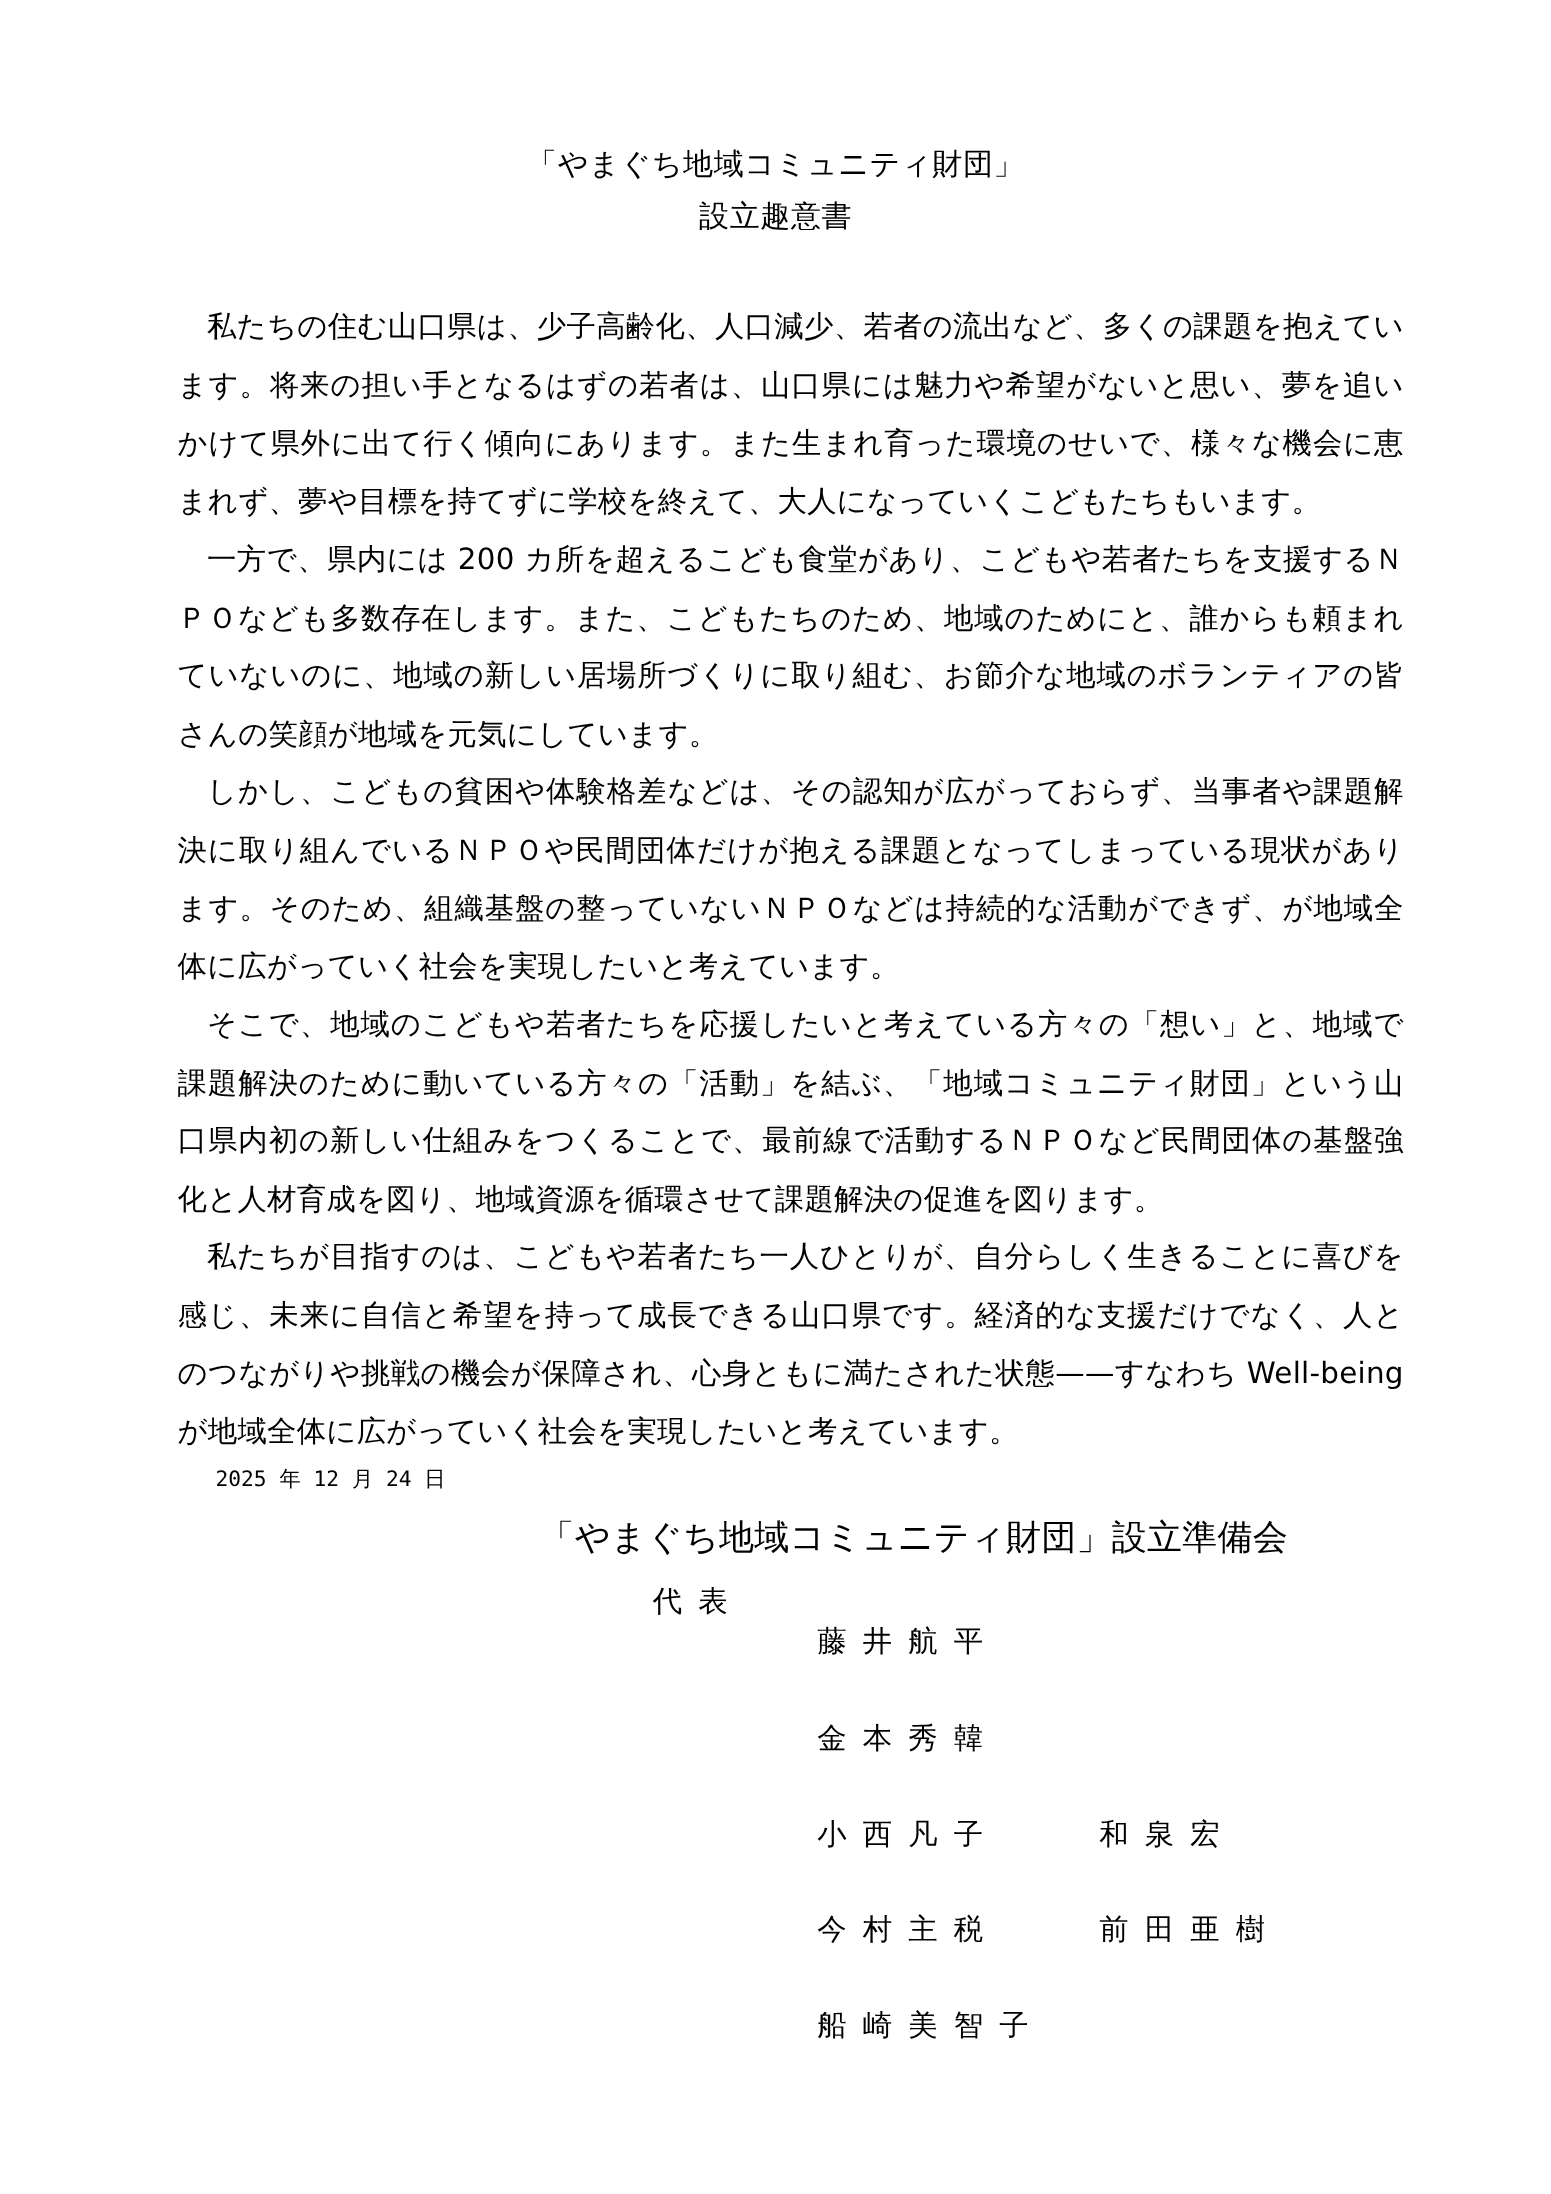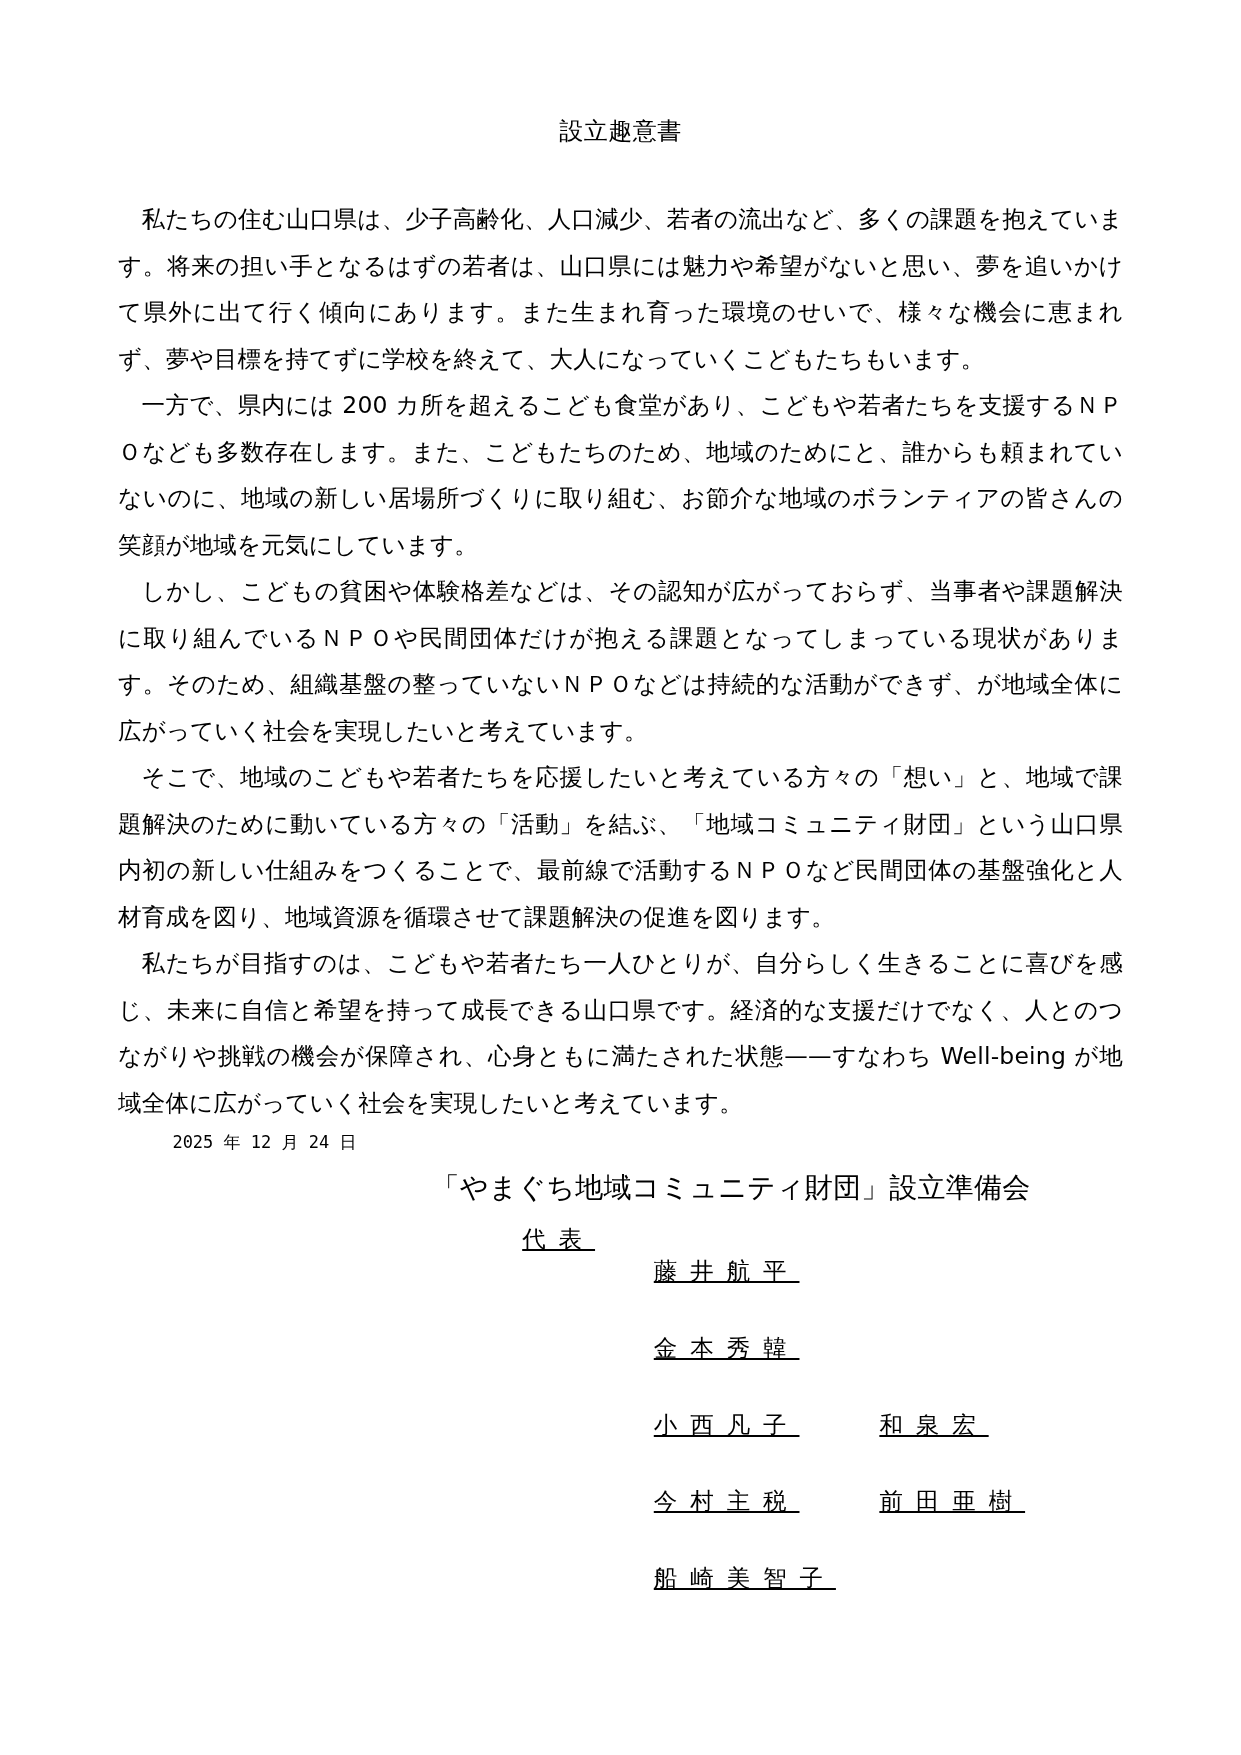--- a/index.html
+++ b/index.html
@@ -26,20 +26,21 @@
     font-size: 24px;
     line-height: 1.75;
     letter-spacing: 0.5px;
     font-weight: 500;
   }
   .doc-title .line2 {
     display: block;
   }
   .body-block {
     margin-top: 44px;
+    margin-left: 24px;
   }
   p.para {
     margin: 0;
     font-size: 23.5px;
     line-height: 1.98;
     text-align: justify;
     text-justify: inter-ideograph;
     text-indent: 1em;
     letter-spacing: 0.2px;
   }
@@ -59,21 +60,20 @@
   }
   .sig-block {
     margin-top: 2px;
   }
   .sig-row {
     display: flex;
     font-size: 23.5px;
     line-height: 1.9;
     padding-left: 17.2em;
     letter-spacing: 0.2px;
-    text-decoration: underline;
   }
   .sig-role {
     width: 5.6em;
     letter-spacing: 0.55em;
   }
   .sig-name {
     width: 9.6em;
     letter-spacing: 0.55em;
     margin-top: 32px;
   }
@@ -86,20 +86,21 @@
     font-size: 17px;
     letter-spacing: 0;
   }
 </style>
 </head>
 <body>
 
 <div class="page">
 
   <div class="doc-title">
+    <span class="line1">「やまぐち地域コミュニティ財団」</span>
     <span class="line2">設立趣意書</span>
   </div>
 
   <div class="body-block">
     <p class="para">私たちの住む山口県は、少子高齢化、人口減少、若者の流出など、多くの課題を抱えています。将来の担い手となるはずの若者は、山口県には魅力や希望がないと思い、夢を追いかけて県外に出て行く傾向にあります。また生まれ育った環境のせいで、様々な機会に恵まれず、夢や目標を持てずに学校を終えて、大人になっていくこどもたちもいます。</p>
     <p class="para">一方で、県内には 200 カ所を超えるこども食堂があり、こどもや若者たちを支援するＮＰＯなども多数存在します。また、こどもたちのため、地域のためにと、誰からも頼まれていないのに、地域の新しい居場所づくりに取り組む、お節介な地域のボランティアの皆さんの笑顔が地域を元気にしています。</p>
     <p class="para">しかし、こどもの貧困や体験格差などは、その認知が広がっておらず、当事者や課題解決に取り組んでいるＮＰＯや民間団体だけが抱える課題となってしまっている現状があります。そのため、組織基盤の整っていないＮＰＯなどは持続的な活動ができず、が地域全体に広がっていく社会を実現したいと考えています。</p>
     <p class="para">そこで、地域のこどもや若者たちを応援したいと考えている方々の「想い」と、地域で課題解決のために動いている方々の「活動」を結ぶ、「地域コミュニティ財団」という山口県内初の新しい仕組みをつくることで、最前線で活動するＮＰＯなど民間団体の基盤強化と人材育成を図り、地域資源を循環させて課題解決の促進を図ります。</p>
     <p class="para">私たちが目指すのは、こどもや若者たち一人ひとりが、自分らしく生きることに喜びを感じ、未来に自信と希望を持って成長できる山口県です。経済的な支援だけでなく、人とのつながりや挑戦の機会が保障され、心身ともに満たされた状態——すなわち Well-being が地域全体に広がっていく社会を実現したいと考えています。</p>
   </div>

